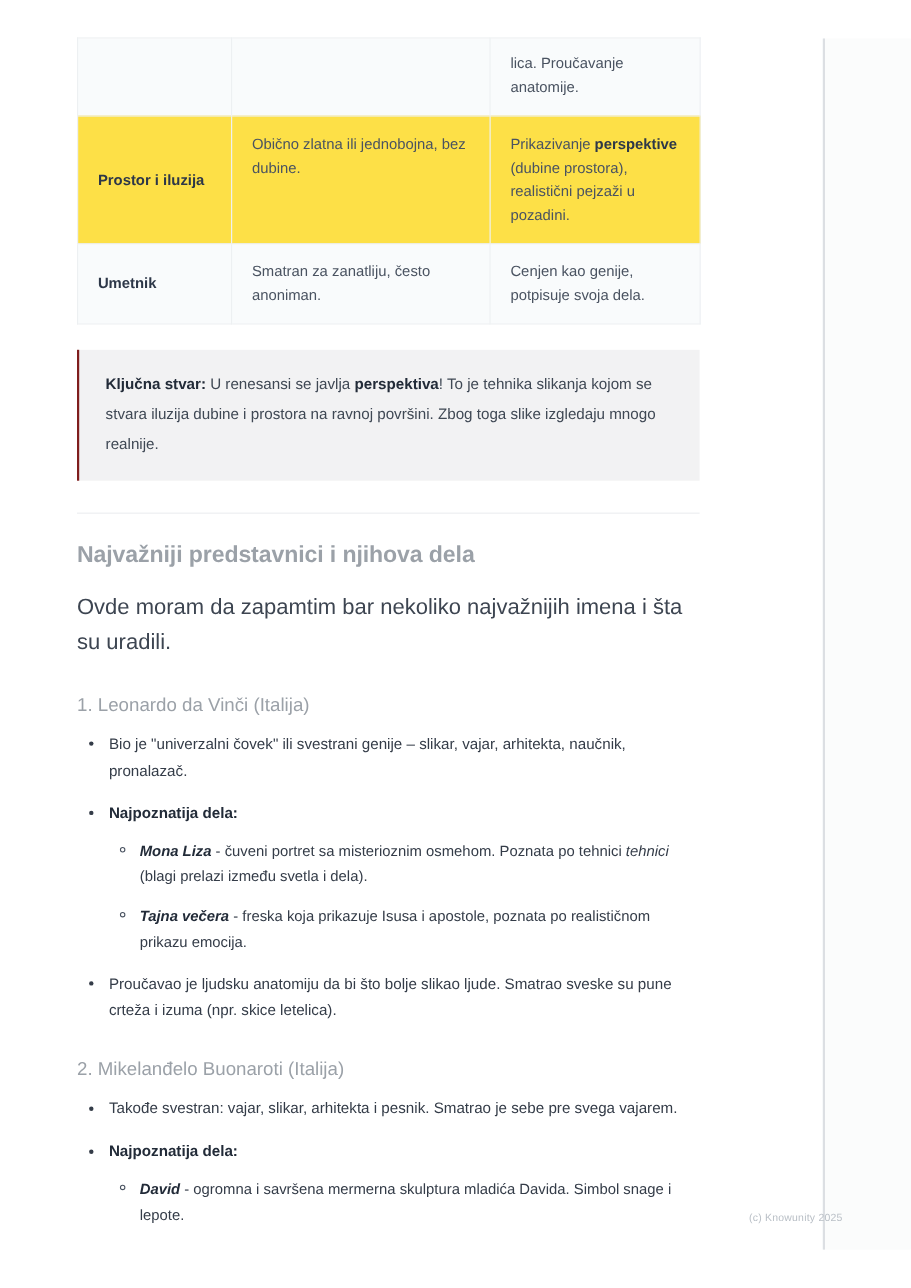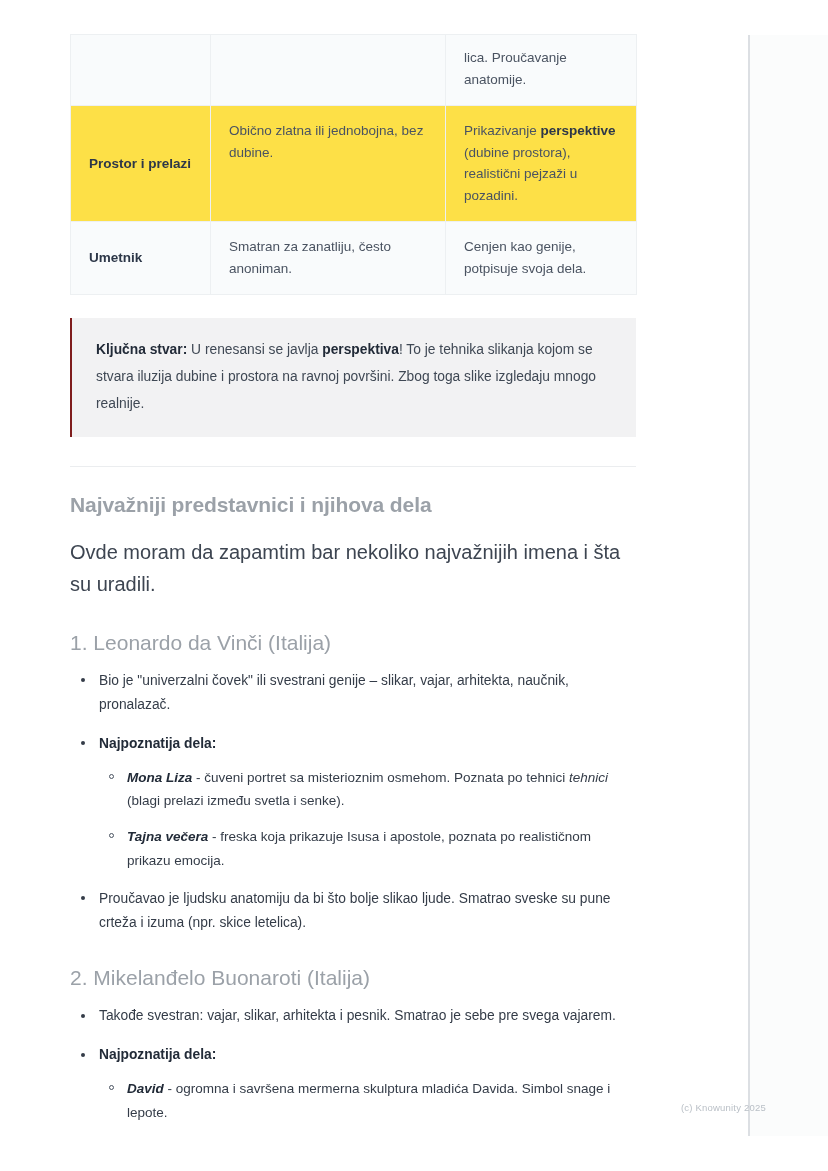--- a/index.html
+++ b/index.html
@@ -100,21 +100,21 @@
     margin: 26px 0 0 0;
     letter-spacing: -0.1px;
   }
   p.lead {
     font-size: 20px;
     color: #3d4551;
     margin: 19px 0 0 0;
     line-height: 1.6;
   }
   h3.sub {
-    font-size: 21px;
+    font-size: 17px;
     font-weight: normal;
     color: #9ba1a8;
     margin: 31px 0 0 0;
   }
 
   
   ul.bul {
     list-style: none;
     margin: 14px 0 0 0;
     padding: 0;
@@ -189,21 +189,21 @@
           <col class="c2">
           <col class="c3">
         </colgroup>
       <tbody>
         <tr class="striped firstrow">
           <td class="rowhead"></td>
           <td></td>
           <td>lica. Proučavanje anatomije.</td>
         </tr>
         <tr class="plain">
-          <td class="rowhead">Prostor i prelazi</td>
+          <td class="rowhead">Prostor i iluzija</td>
           <td>Obično zlatna ili jednobojna, bez dubine.</td>
           <td><span>Prikazivanje </span><b>perspektive</b><span> (dubine prostora), realistični pejzaži u pozadini.</span></td>
         </tr>
         <tr class="striped">
           <td class="rowhead">Umetnik</td>
           <td>Smatran za zanatliju, često anoniman.</td>
           <td>Cenjen kao genije, potpisuje svoja dela.</td>
         </tr>
       </tbody>
     </table>
@@ -222,21 +222,21 @@
       <li>
         <span class="bullet"></span>
         <span class="txt">Bio je "univerzalni čovek" ili svestrani genije – slikar, vajar, arhitekta, naučnik, pronalazač.</span>
       </li>
       <li>
         <span class="bullet"></span>
         <span class="txt"><b>Najpoznatija dela:</b></span>
         <ul class="sub">
           <li>
             <span class="hbullet"></span>
-            <span class="txt"><span class="bi">Mona Liza</span><span> - čuveni portret sa misterioznim osmehom. Poznata po tehnici </span><i>tehnici</i><span> (blagi prelazi između svetla i senke).</span></span>
+            <span class="txt"><span class="bi">Mona Liza</span><span> - čuveni portret sa misterioznim osmehom. Poznata po tehnici </span><i>tehnici</i><span> (blagi prelazi između svetla i dela).</span></span>
           </li>
           <li>
             <span class="hbullet"></span>
             <span class="txt"><span class="bi">Tajna večera</span><span> - freska koja prikazuje Isusa i apostole, poznata po realističnom prikazu emocija.</span></span>
           </li>
         </ul>
       </li>
       <li>
         <span class="bullet"></span>
         <span class="txt">Proučavao je ljudsku anatomiju da bi što bolje slikao ljude. Smatrao sveske su pune crteža i izuma (npr. skice letelica).</span>

